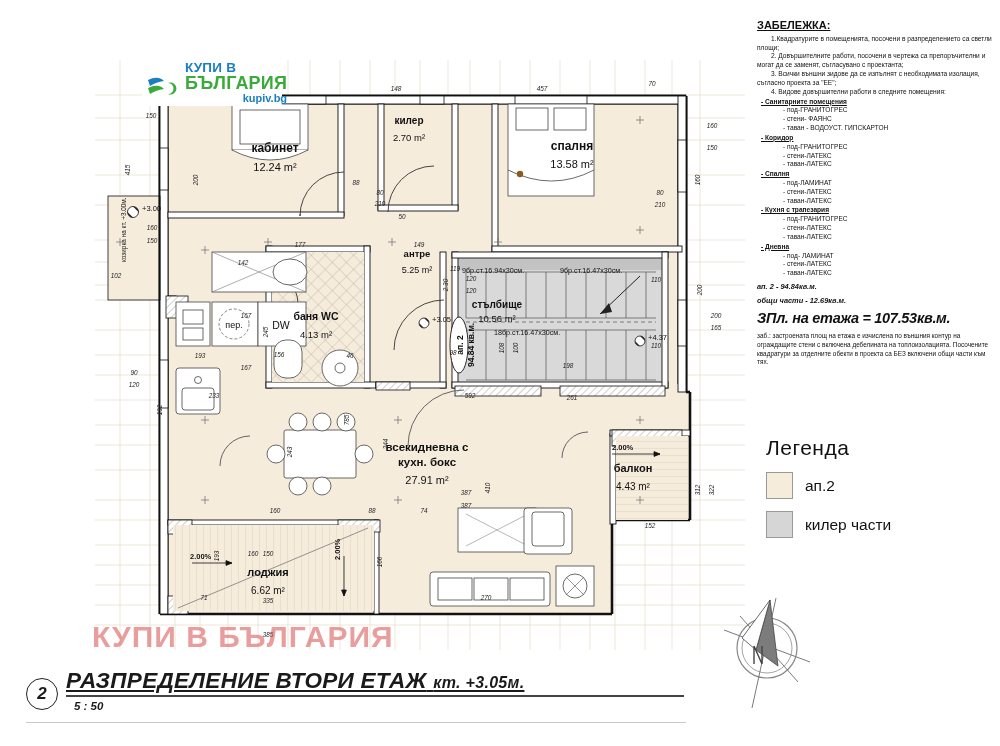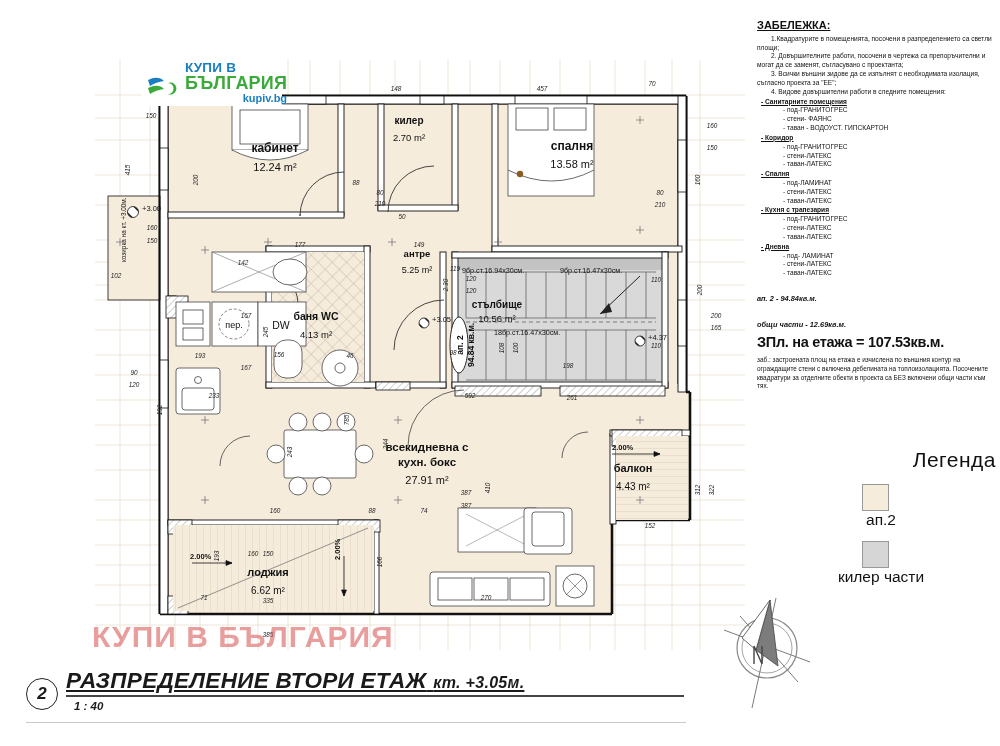--- a/index.html
+++ b/index.html
@@ -5,28 +5,28 @@
   html,body{margin:0;padding:0;background:#fff;}
   body{width:1000px;height:746px;overflow:hidden;font-family:"Liberation Sans",sans-serif;color:#1a1a1a;}
   #root{position:relative;width:1000px;height:746px;background:#ffffff;}
 
   
   #notes{position:absolute;left:757px;top:18px;width:238px;font-size:6.6px;line-height:1.34;color:#111;}
   #notes .hdr{font-weight:bold;text-decoration:underline;font-size:11px;margin-bottom:2px;}
   #notes .p{margin:0 0 0 0;text-indent:14px;}
   #notes .grp{font-weight:bold;text-decoration:underline;margin-left:4px;margin-top:1px;}
   #notes .sub{margin-left:26px;}
-  .areaSmall{font-style:italic;font-weight:bold;font-size:7.4px;margin-top:16px;}
-  .areaBig{font-weight:bold;font-size:14.5px;letter-spacing:-0.3px;margin:3px 0 4px 0;}
+  .areaSmall{font-style:italic;font-weight:bold;font-size:7.4px;margin-top:4px;}
+  .areaBig{font-style:italic;font-weight:bold;font-size:14.5px;letter-spacing:-0.3px;margin:3px 0 4px 0;}
   .zab{font-size:6.4px;line-height:1.35;}
 
   
-  #legend{position:absolute;left:766px;top:448px;width:230px;text-align:right;}
+  #legend{position:absolute;left:766px;top:436px;width:230px;}
   #legend .ltitle{font-size:21px;letter-spacing:.5px;color:#111;margin-bottom:12px;}
-  .lrow{display:flex;align-items:center;margin-bottom:12px;flex-direction:column;}
+  .lrow{display:flex;align-items:center;margin-bottom:12px;}
   .lsw{width:27px;height:27px;border:1px solid #999;margin-right:12px;box-sizing:border-box;}
   .lsw.ap{background:#f6ecdc;}
   .lsw.common{background:#d6d6d6;}
   .ltxt{font-size:15.5px;color:#111;}
 
   
   #titleblock{position:absolute;left:26px;top:668px;width:660px;height:56px;}
   #tb-circle{position:absolute;left:0;top:10px;width:30px;height:30px;border:1.6px solid #222;border-radius:50%;
              display:flex;align-items:center;justify-content:center;font-style:italic;font-weight:bold;font-size:17px;}
   #tb-main{position:absolute;left:40px;top:0px;width:620px;}
@@ -590,18 +590,18 @@
   </div>
 
   <div id="titleblock">
     <div id="tb-circle">2</div>
     <div id="tb-main">
       <div id="tb-title">
         <span>РАЗПРЕДЕЛЕНИЕ ВТОРИ ЕТАЖ</span>
         <span class="small">кт. +3.05м.</span>
       </div>
       <div id="tb-rule"></div>
-      <div id="tb-scale">1 : 40</div>
+      <div id="tb-scale">5 : 50</div>
     </div>
     <div id="tb-rule2"></div>
   </div>
 
 </div>
 
 </body></html>

